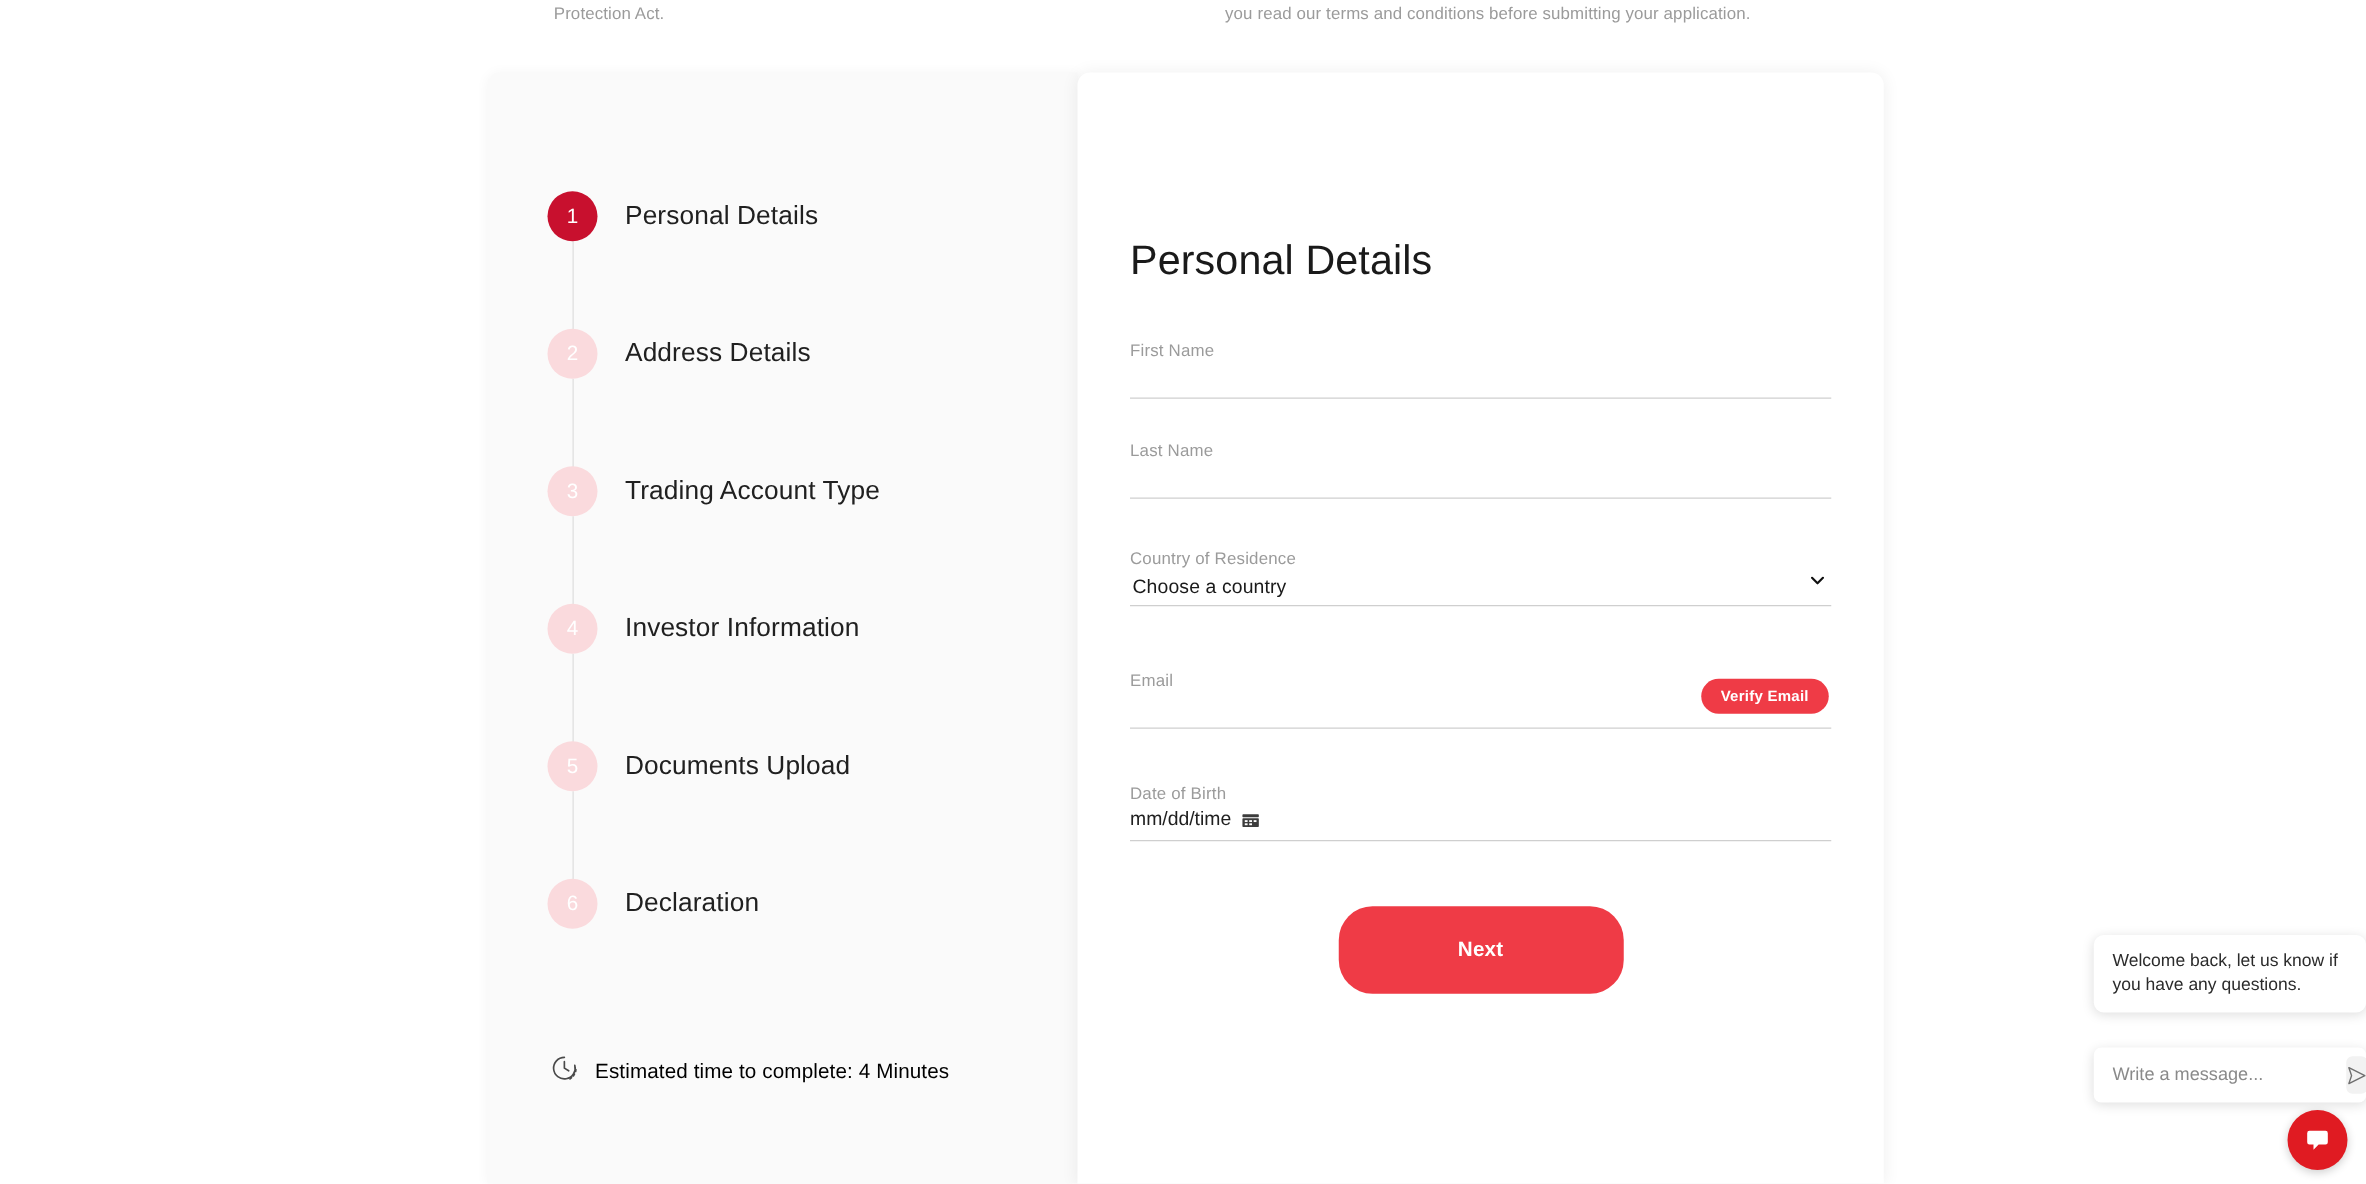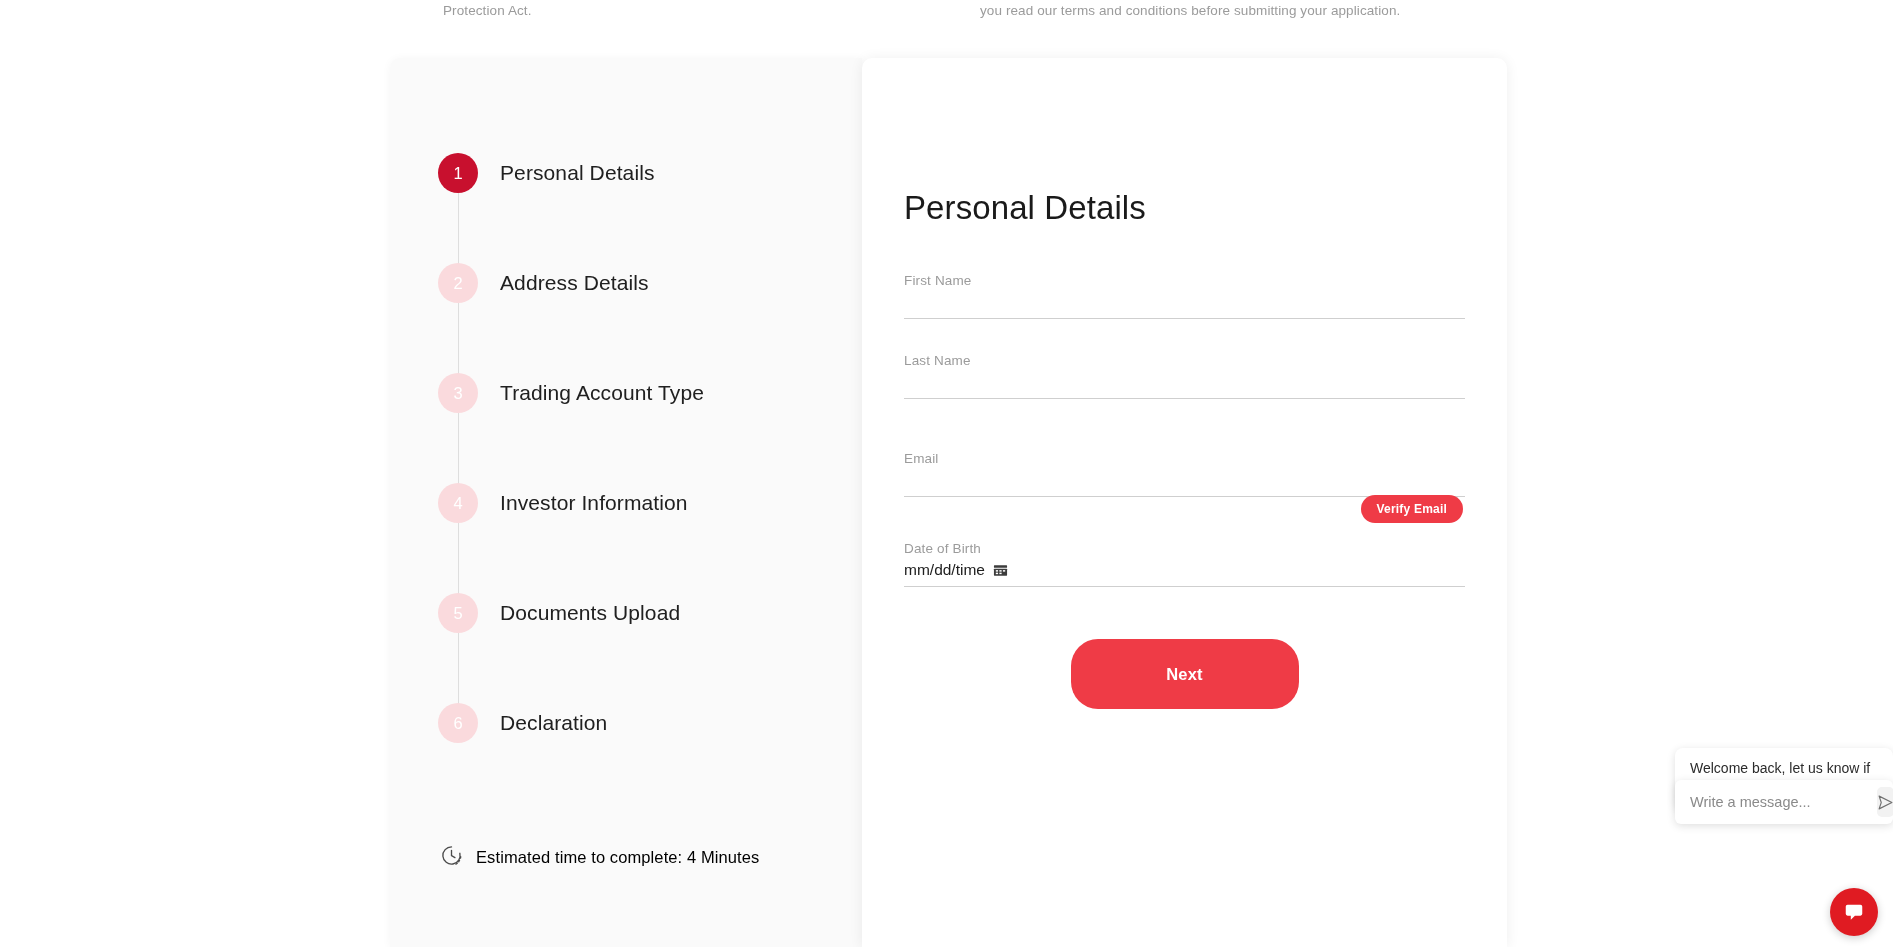--- a/index.html
+++ b/index.html
@@ -194,21 +194,20 @@
     padding: 0 16px;
     border: 0;
     border-radius: 14px;
     background: #ef3b46;
     color: #ffffff;
     font-family: "Liberation Sans", sans-serif;
     font-size: 12px;
     font-weight: bold;
     letter-spacing: .2px;
     cursor: pointer;
-    margin-top: 38px;
   }
 
   
   .phone-flag-wrap {
     position: absolute;
     left: 0;
     top: 30px;
     display: flex;
     align-items: center;
     gap: 7px;
@@ -272,21 +271,21 @@
     background: #ffffff;
     border-radius: 8px;
     box-shadow: 0 2px 9px rgba(0,0,0,0.13);
     font-size: 14px;
     line-height: 19px;
     color: #2b2b2b;
   }
   .chat-input-row {
     position: absolute;
     left: 1675px;
-    top: 780px;
+    top: 838px;
     width: 218px;
     height: 44px;
     background: #ffffff;
     border-radius: 6px;
     box-shadow: 0 2px 9px rgba(0,0,0,0.13);
     display: flex;
     align-items: center;
     padding: 0 8px 0 15px;
   }
   .chat-input {
@@ -393,20 +392,29 @@
       <div class="field" id="field-first-name">
         <div class="field-label">First Name</div>
         <input class="field-input" type="text" placeholder="" style="">
       </div>
 
       <div class="field" id="field-last-name">
         <div class="field-label">Last Name</div>
         <input class="field-input" type="text" placeholder="" style="">
       </div>
 
+      <div class="field" id="field-country">
+        <div class="field-label">Country of Residence</div>
+        <div class="field-value" style="left:2px;">Choose a country</div>
+        <span class="chevron-down">
+          <svg width="14" height="14" viewBox="0 0 16 16" fill="none" stroke="#111" stroke-width="2" stroke-linecap="round" stroke-linejoin="round">
+            <polyline points="3,6 8,11 13,6"></polyline>
+          </svg>
+        </span>
+      </div>
 
       <div class="field" id="field-email">
         <div class="field-label">Email</div>
         <input class="field-input" type="text" style="width: calc(100% - 130px);" placeholder="">
         <button class="verify-btn">Verify Email</button>
       </div>
 
 
       <div class="field" id="field-dob">
         <div class="field-label">Date of Birth</div>

